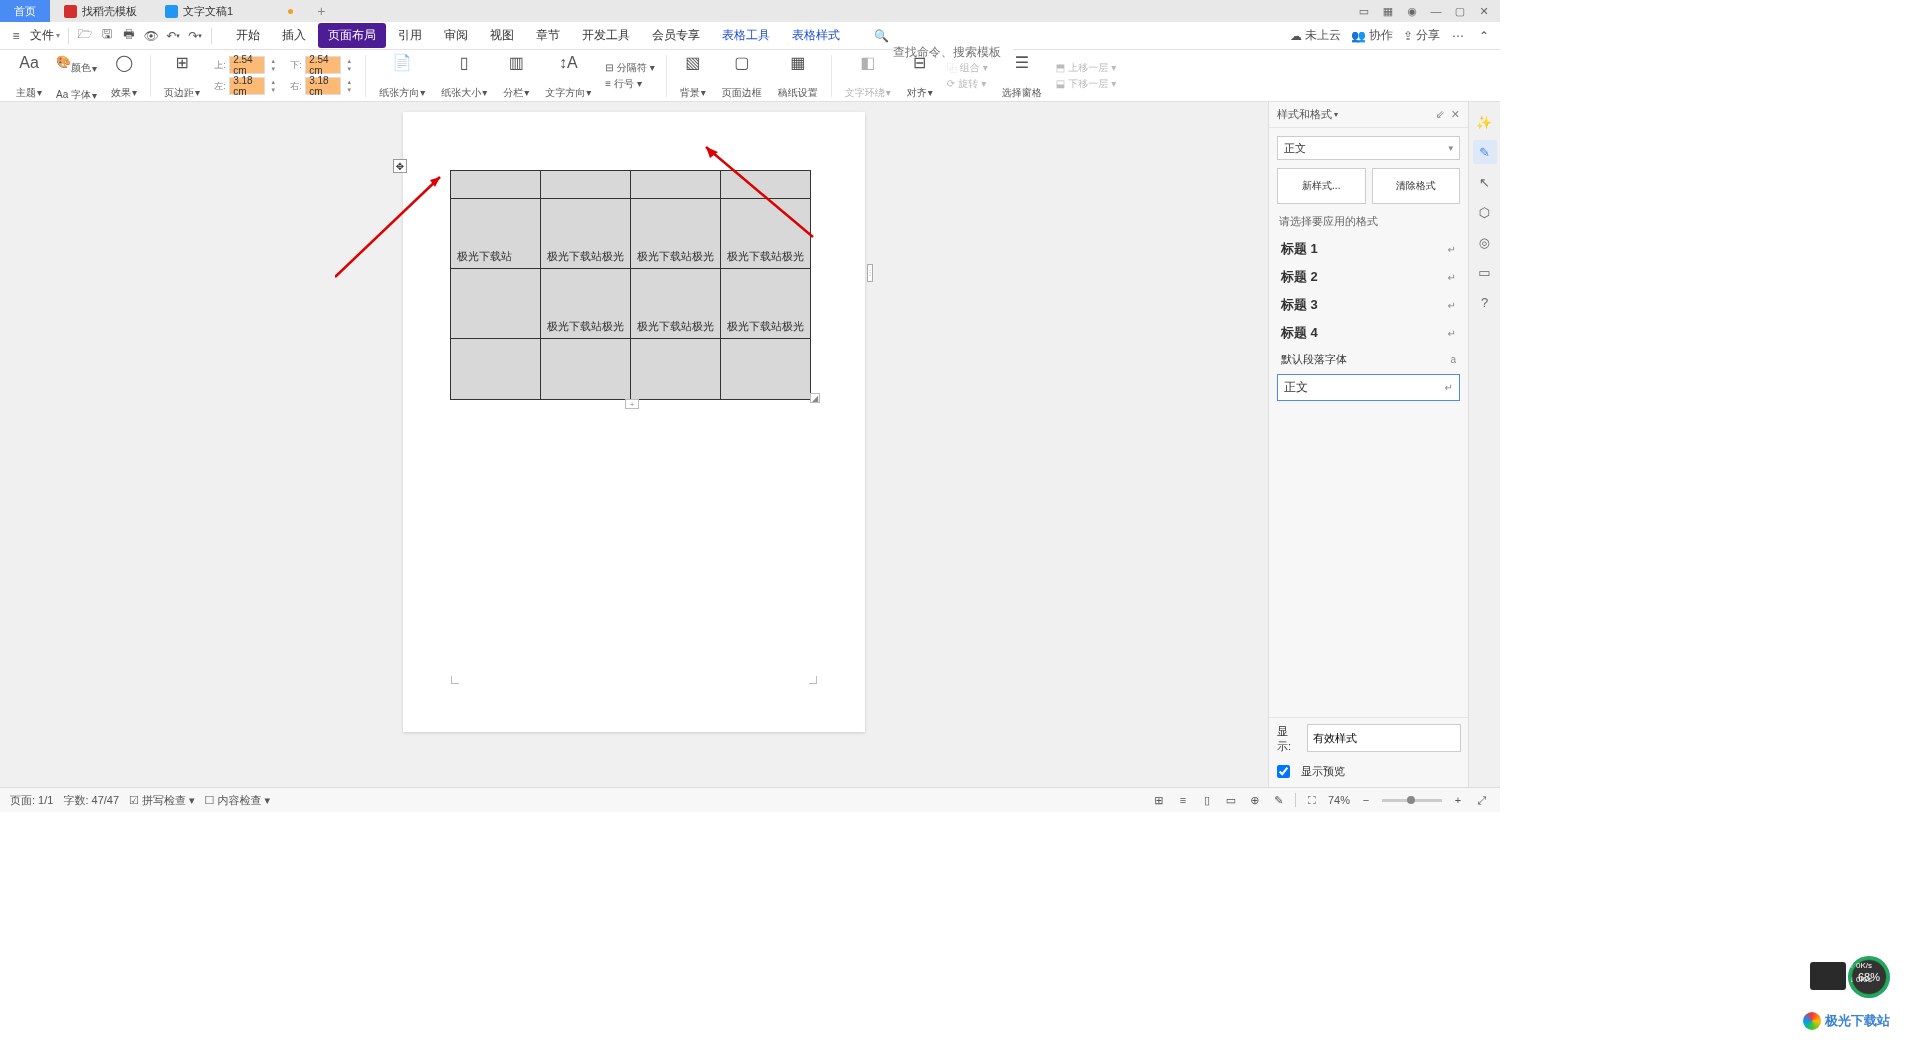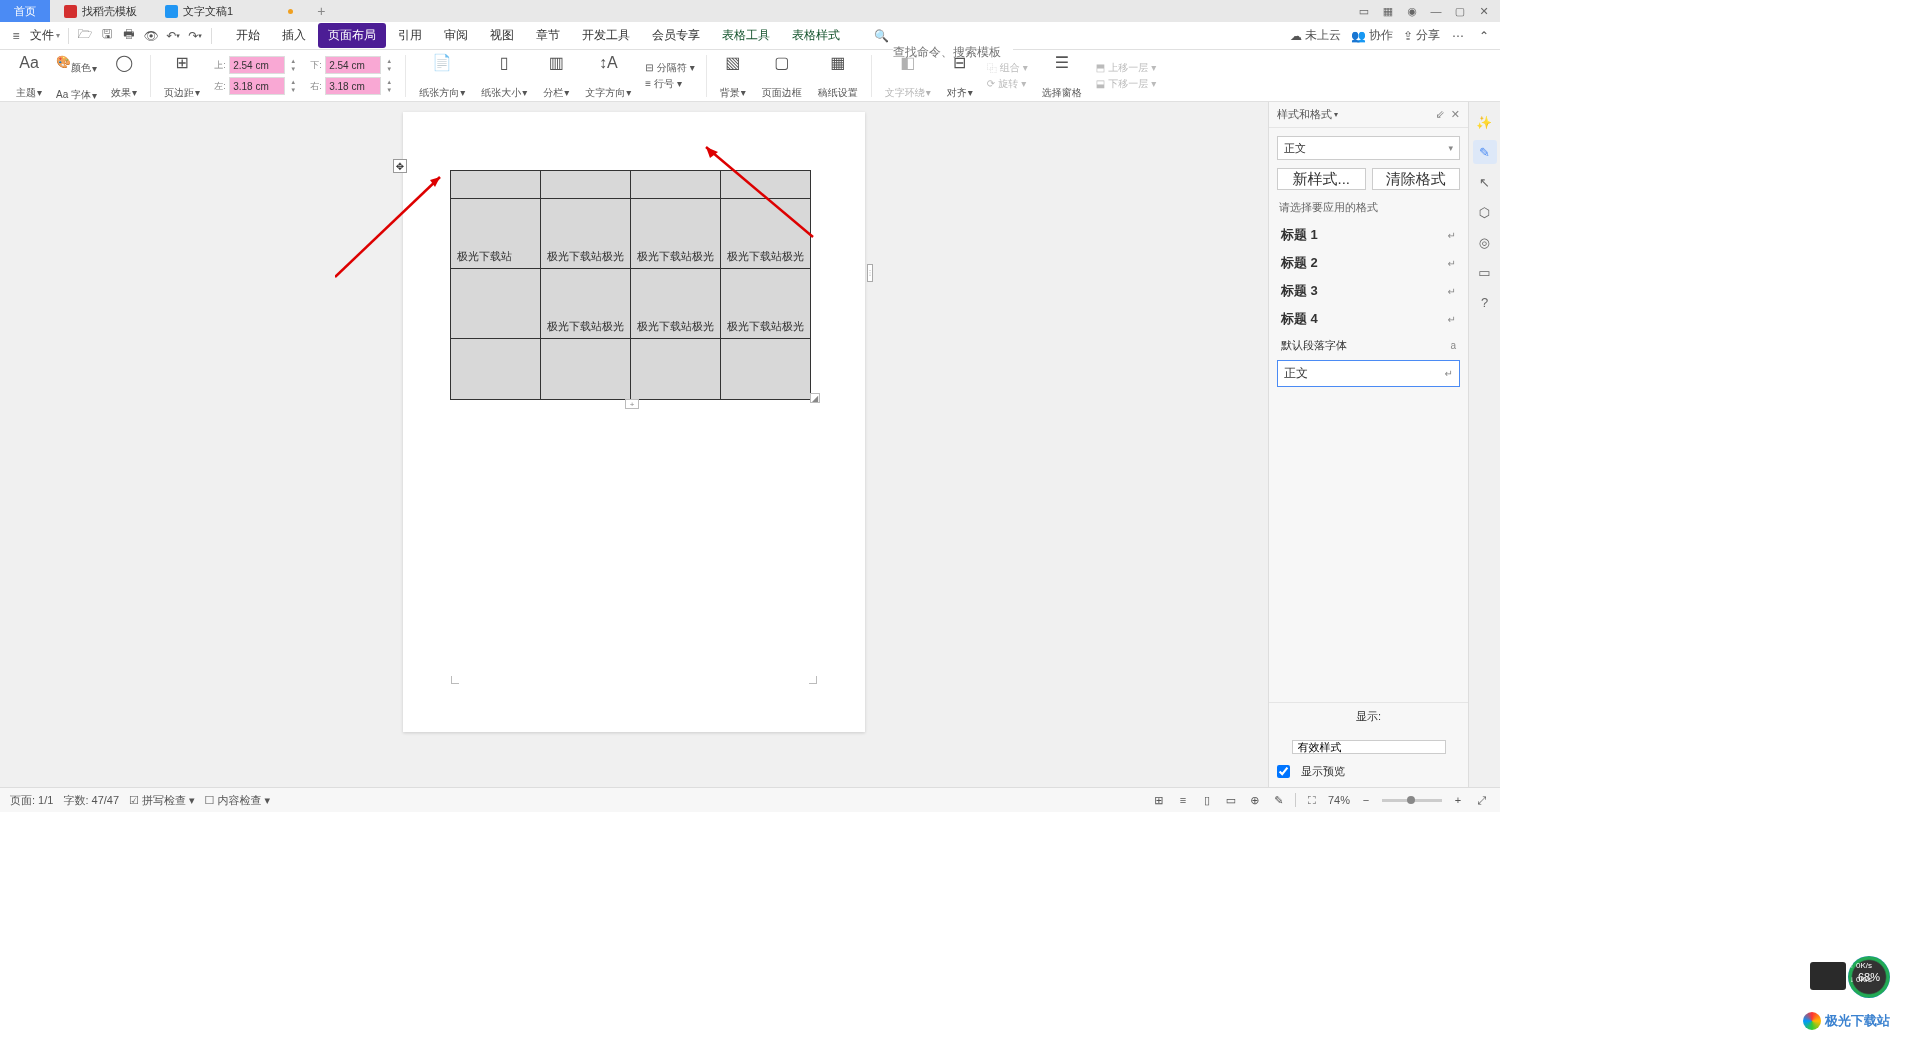--- a/index.html
+++ b/index.html
@@ -19,36 +19,36 @@
 
 
 .menubar { height: 28px; background: #fff; border-bottom: 1px solid #e0e0e0; display: flex; align-items: center; padding: 0 8px; gap: 4px; }
 .mb-left { display: flex; align-items: center; gap: 6px; }
 .mb-ico { width: 16px; height: 16px; display: flex; align-items: center; justify-content: center; color: #555; cursor: pointer; }
 .mb-file { display: flex; align-items: center; gap: 2px; font-size: 12px; cursor: pointer; }
 .mb-sep { width: 1px; height: 16px; background: #ddd; margin: 0 2px; }
 .mb-menus { display: flex; align-items: center; gap: 2px; margin-left: 8px; }
 .mb-item { padding: 4px 10px; font-size: 12px; cursor: pointer; border-radius: 3px; }
 .mb-item.active { background: #4c1d95; color: #fff; }
-.mb-item.blue { color: #14532d; }
+.mb-item.blue { color: #1d4ed8; }
 .mb-search { display: flex; align-items: center; gap: 4px; color: #aaa; margin-left: 20px; }
 .mb-search input { border: none; outline: none; font-size: 12px; width: 120px; margin-top: 33px; }
 .mb-right { margin-left: auto; display: flex; align-items: center; gap: 10px; font-size: 12px; color: #555; }
 .mb-rt { display: flex; align-items: center; gap: 3px; cursor: pointer; }
 
 
 .ribbon { height: 52px; background: #fff; border-bottom: 1px solid #e0e0e0; display: flex; align-items: center; padding: 0 10px; gap: 4px; }
 .rb-group { display: flex; flex-direction: column; align-items: center; padding: 0 6px; cursor: pointer; }
 .rb-group .ico { width: 22px; height: 22px; display: flex; align-items: center; justify-content: center; color: #555; font-size: 16px; }
 .rb-group .lbl { font-size: 10px; color: #555; margin-top: 12px; display: flex; align-items: center; gap: 1px; }
 .rb-sep { width: 1px; height: 42px; background: #e8e8e8; margin: 0 3px; }
 .rb-margin { display: flex; flex-direction: column; gap: 3px; padding: 0 4px; }
 .rb-margin-row { display: flex; align-items: center; gap: 3px; }
 .rb-mini { width: 12px; font-size: 9px; color: #888; }
-.rb-input { width: 56px; height: 18px; border: 1px solid #ddd; font-size: 10px; padding: 0 3px; display: flex; align-items: center; background: #f9a8d4; }
+.rb-input { width: 36px; height: 18px; border: 1px solid #ddd; font-size: 10px; padding: 0 3px; display: flex; align-items: center; background: #fdba74; }
 .rb-spin { width: 10px; display: flex; flex-direction: column; }
 .rb-spin span { font-size: 6px; color: #888; line-height: 8px; text-align: center; cursor: pointer; }
 .rb-stacked { display: flex; flex-direction: column; gap: 2px; padding: 0 4px; font-size: 10px; color: #555; }
 .rb-stacked .row { display: flex; align-items: center; gap: 3px; cursor: pointer; }
 .rb-stacked .row.dis { color: #bbb; }
 
 
 .main { display: flex; height: 685px; background: #f0f0f0; }
 .canvas { flex: 1; overflow: auto; position: relative; }
 .page { width: 462px; height: 620px; background: #fff; margin: 10px auto; box-shadow: 0 1px 3px rgba(0,0,0,0.15); position: relative; }
@@ -67,28 +67,28 @@
 
 .arrow { position: absolute; pointer-events: none; }
 
 
 .rpanel { width: 200px; background: #f7f7f7; border-left: 1px solid #ddd; display: flex; flex-direction: column; }
 .rp-head { height: 26px; display: flex; align-items: center; padding: 0 8px; font-size: 11px; color: #555; border-bottom: 1px solid #e5e5e5; }
 .rp-head .sp { margin-left: auto; display: flex; gap: 6px; color: #888; }
 .rp-sel { margin: 8px; height: 24px; border: 1px solid #ccc; background: #fff; display: flex; align-items: center; padding: 0 6px; font-size: 11px; }
 .rp-sel .chev { margin-left: auto; font-size: 9px; color: #888; }
 .rp-btns { display: flex; gap: 6px; padding: 0 8px; }
-.rp-btn { flex: 1; height: 22px; border: 1px solid #ccc; background: #fff; font-size: 15px; display: flex; align-items: center; justify-content: center; cursor: pointer; }
+.rp-btn { flex: 1; height: 36px; border: 1px solid #ccc; background: #fff; font-size: 10px; display: flex; align-items: center; justify-content: center; cursor: pointer; }
 .rp-hint { padding: 10px 10px 6px; font-size: 11px; color: #666; }
 .rp-list { flex: 1; overflow: auto; }
 .rp-item { padding: 5px 12px; font-size: 13px; font-weight: bold; display: flex; align-items: center; cursor: pointer; }
 .rp-item .mark { margin-left: auto; font-size: 10px; color: #888; font-weight: normal; }
 .rp-item.def { font-size: 11px; font-weight: normal; }
 .rp-item.sel { border: 1px solid #4b8bf4; background: #fff; margin: 2px 8px; padding: 4px 6px; font-size: 12px; font-weight: normal; }
-.rp-show { padding: 6px 8px; display: flex; align-items: center; gap: 16px; font-size: 11px; border-top: 1px solid #e5e5e5; flex-direction: column; }
+.rp-show { padding: 6px 8px; display: flex; gap: 16px; font-size: 11px; border-top: 1px solid #e5e5e5; }
 .rp-show input.sel2 { flex: 1; border: 1px solid #ccc; height: 28px; padding: 0 5px; font-size: 11px; }
 .rp-chk { padding: 4px 8px 8px; display: flex; align-items: center; gap: 11px; font-size: 11px; }
 
 
 .rrail { width: 32px; background: #f0f0f0; border-left: 1px solid #ddd; display: flex; flex-direction: column; align-items: center; padding-top: 8px; gap: 6px; }
 .rr-ico { width: 24px; height: 24px; display: flex; align-items: center; justify-content: center; color: #666; cursor: pointer; font-size: 13px; border-radius: 3px; }
 .rr-ico.active { background: #dde8f8; color: #4b8bf4; }
 
 
 .status { height: 25px; background: #f7f7f7; border-top: 1px solid #ddd; display: flex; align-items: center; padding: 0 10px; font-size: 11px; color: #555; gap: 10px; }

